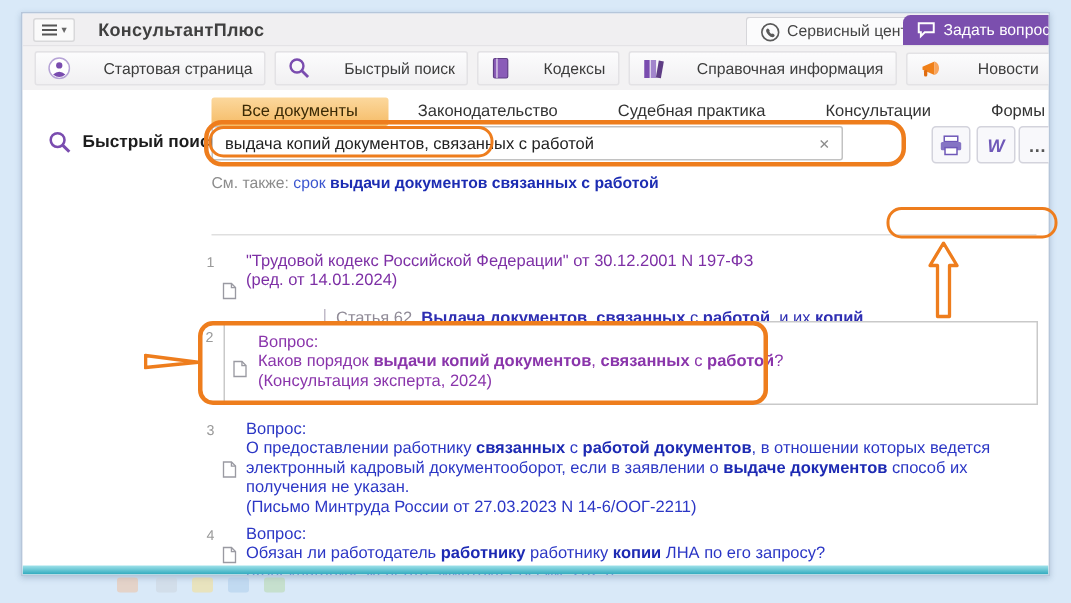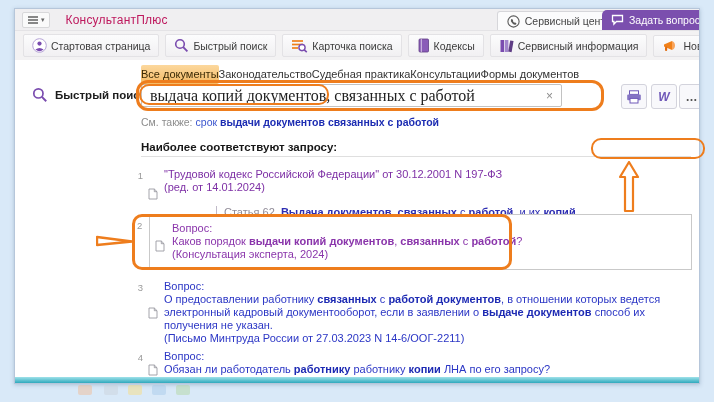--- a/index.html
+++ b/index.html
@@ -3,37 +3,37 @@
 <meta charset="utf-8">
 <style>
   html,body{margin:0;padding:0}
   body{width:714px;height:402px;position:relative;background:#d9e9f8;
        font-family:"Liberation Sans",sans-serif;overflow:hidden;-webkit-font-smoothing:antialiased}
   .window{position:absolute;left:14px;top:8px;width:684px;height:374px;background:#fff;
           border:1px solid #b6c6da;box-shadow:0 1px 4px rgba(40,70,110,.25);overflow:hidden}
   
   .titlebar{position:absolute;top:0;left:0;right:0;height:21px;background:#f0eff1;border-bottom:1px solid #e4e3e6;display:flex;align-items:center}
   .hamburger{display:flex;align-items:center;gap:2px;margin-left:7px;padding:2px 4px;border:1px solid #d8d8da;border-radius:2px;background:#fafafa}
-  .logo{color:#be185d;font-weight:normal;font-size:12px;margin-left:16px;letter-spacing:.2px}
+  .logo{color:#404040;font-weight:bold;font-size:12px;margin-left:16px;letter-spacing:.2px}
   .sc-tab{position:absolute;right:78px;top:2px;height:18px;background:#fbfbfc;border:1px solid #d6d6da;border-bottom:none;
           border-radius:3px 3px 0 0;display:flex;align-items:center;padding:0 9px;font-size:10.5px;color:#454545;gap:5px}
   .ask-tab{position:absolute;right:-14px;top:1px;height:20px;width:96px;background:#7b4fae;border-radius:5px 0 0 0;color:#fff;
            display:flex;align-items:center;padding:0 6px 0 9px;font-size:10.5px;gap:5px;white-space:nowrap;overflow:hidden}
   
   .toolbar{position:absolute;top:22px;left:0;right:0;height:29px;background:#f3f2f3;border-bottom:1px solid #dcdbde;
            display:flex;align-items:center;padding:0 8px;font-size:10.5px;color:#3c3c3c}
-  .tbtn{display:flex;align-items:center;gap:4px;padding:3px 8px;border:1px solid #e3e2e5;border-radius:2px;background:linear-gradient(#fcfcfd,#f1f0f2);margin-right:6px;white-space:nowrap}
+  .tbtn{display:flex;align-items:center;gap:22px;padding:3px 8px;border:1px solid #e3e2e5;border-radius:2px;background:linear-gradient(#fcfcfd,#f1f0f2);margin-right:6px;white-space:nowrap}
   
   .content{position:absolute;top:51px;left:0;right:0;bottom:0;background:#fff}
   .tabs{position:absolute;left:126px;top:5px;display:flex;font-size:11px;color:#333}
-  .tab{padding:3px 0 4px;cursor:default;white-space:nowrap}
+  .tab{padding:3px 20px 4px;cursor:default;white-space:nowrap}
   .tab.active{background:linear-gradient(#fcd89d,#f5bb66);border-radius:2px;color:#3b2a05}
   .qs-label{position:absolute;left:17px;top:27px;display:flex;align-items:center;gap:7px;font-weight:bold;font-size:11.5px;color:#1c1c1c}
   .search-wrap{position:absolute;left:126px;top:24px;width:407px;height:21px;border:1px solid #c2c2c2;border-radius:2px;background:#fff;display:flex;align-items:center;padding:0 6px}
-  .search-wrap input{flex:1;border:none;outline:none;font-family:Liberation Serif, serif;font-size:16px;color:#222;background:transparent}
+  .search-wrap input{flex:1;border:none;outline:none;font-family:Liberation Sans, sans-serif;font-size:11px;color:#222;background:transparent}
   .clear-x{color:#8d8d8d;font-size:12px;padding:0 2px}
   .find-btn{position:absolute;left:541px;top:23px;width:48px;height:24px;background:linear-gradient(#fefefe,#e7e7e7);
             border:1px solid #ababab;border-radius:3px;font-size:11px;color:#222;display:flex;align-items:center;justify-content:center}
   .icon-btn{position:absolute;top:24px;width:24px;height:23px;border:1px solid #d3d3dc;border-radius:3px;background:#f8f8fb;display:flex;align-items:center;justify-content:center}
   .w-glyph{color:#6f58b8;font-weight:bold;font-style:italic;font-size:12px}
   .dots{color:#555;font-weight:bold;font-size:12px;letter-spacing:1px;line-height:6px}
   .see-also{position:absolute;left:126px;top:56px;font-size:10.5px;display:flex}
   .see-label{color:#8c8c8c;margin-right:3px}
   .sa-link{margin-right:68px;white-space:nowrap}
   .sa-plain{color:#3a55cf}
@@ -111,48 +111,36 @@
           <span class="icon-flex">
             <svg width="15" height="15" viewBox="0 0 15 15">
               <circle cx="6" cy="6" r="4.3" fill="none" stroke="#7a4caf" stroke-width="1.6"></circle>
               <line x1="9.2" y1="9.2" x2="13.4" y2="13.4" stroke="#7a4caf" stroke-width="1.9"></line>
             </svg>
           </span>
           <span>Быстрый поиск</span>
         </div>
         <div class="tbtn">
           <span class="icon-flex">
-            <svg width="17" height="15" viewBox="0 0 17 15">
-              <line x1="1" y1="3" x2="12" y2="3" stroke="#f08019" stroke-width="1.7"></line>
-              <line x1="1" y1="6.5" x2="12" y2="6.5" stroke="#f08019" stroke-width="1.7"></line>
-              <line x1="1" y1="10" x2="7" y2="10" stroke="#f08019" stroke-width="1.7"></line>
-              <circle cx="11" cy="9.6" r="3.1" fill="#fff" stroke="#7a4caf" stroke-width="1.4"></circle>
-              <line x1="13.2" y1="11.8" x2="15.8" y2="14.2" stroke="#7a4caf" stroke-width="1.6"></line>
-            </svg>
-          </span>
-          <span>Карточка поиска</span>
-        </div>
-        <div class="tbtn">
-          <span class="icon-flex">
             <svg width="13" height="15" viewBox="0 0 13 15">
               <rect x="2" y="1" width="9.5" height="13" rx="1" fill="#8a5cb8" stroke="#5f3d85" stroke-width="0.8"></rect>
               <line x1="4.3" y1="1" x2="4.3" y2="14" stroke="#fff" opacity="0.65" stroke-width="1"></line>
             </svg>
           </span>
           <span>Кодексы</span>
         </div>
         <div class="tbtn">
           <span class="icon-flex">
             <svg width="15" height="15" viewBox="0 0 15 15">
               <rect x="1.5" y="2" width="3.6" height="12" fill="#7a4caf"></rect>
               <rect x="5.8" y="2" width="3.6" height="12" fill="#a285cc"></rect>
               <rect x="10.2" y="2.6" width="3.4" height="11.4" fill="#5f3d85" transform="rotate(10 11.9 8.3)"></rect>
             </svg>
           </span>
-          <span>Сервисный информация</span>
+          <span>Справочная информация</span>
         </div>
         <div class="tbtn">
           <span class="icon-flex">
             <svg width="17" height="14" viewBox="0 0 17 14">
               <path d="M2 5.5 L10 2 L10 11 L2 7.5 Z" fill="#f08019"></path>
               <path d="M10 2 C14 3 14 10 10 11 Z" fill="#f9a45b"></path>
               <rect x="3" y="7.5" width="2.2" height="4.5" rx="1" fill="#e06c10"></rect>
             </svg>
           </span>
           <span>Новости</span>
@@ -197,21 +185,20 @@
         <span class="dots">…</span>
       </div>
 
     <div class="see-also">
       <span class="see-label">См. также:</span>
       <span id="see-links" class="icon-flex">
           <span class="sa-link"><span class="sa-plain">срок </span><span class="sa-bold">выдачи документов связанных с работой</span></span>
         </span>
     </div>
 
-    <div class="res-header">Наиболее соответствуют запросу:</div>
     <div class="res-hr"></div>
 
     <div id="results">
         <div class="res-item" style="top: 108px;">
           <span class="rnum">1</span>
           <span class="icon-flex ricon">
             <svg width="10" height="12" viewBox="0 0 10 12">
               <path d="M1 1 h5.3 l2.7 2.7 v7.3 h-8 z" fill="#fff" stroke="#9a9aa2" stroke-width="0.9"></path>
               <path d="M6.3 1 v2.7 h2.7" fill="none" stroke="#9a9aa2" stroke-width="0.9"></path>
             </svg>

